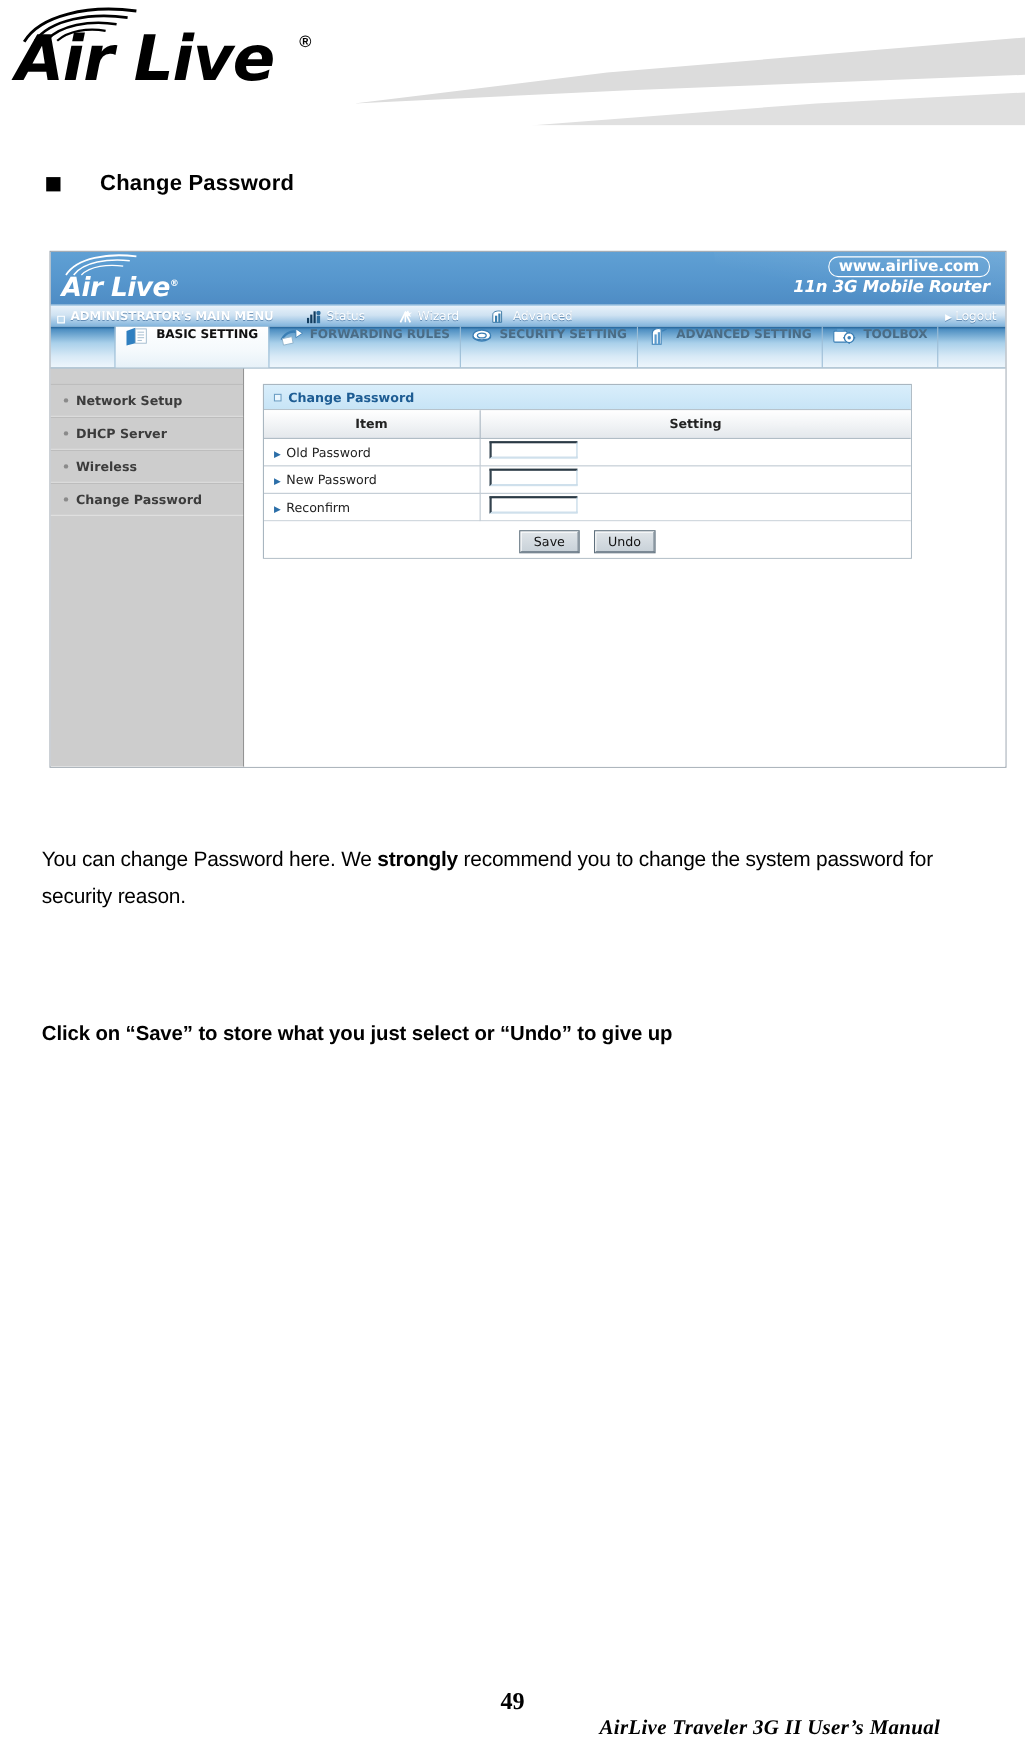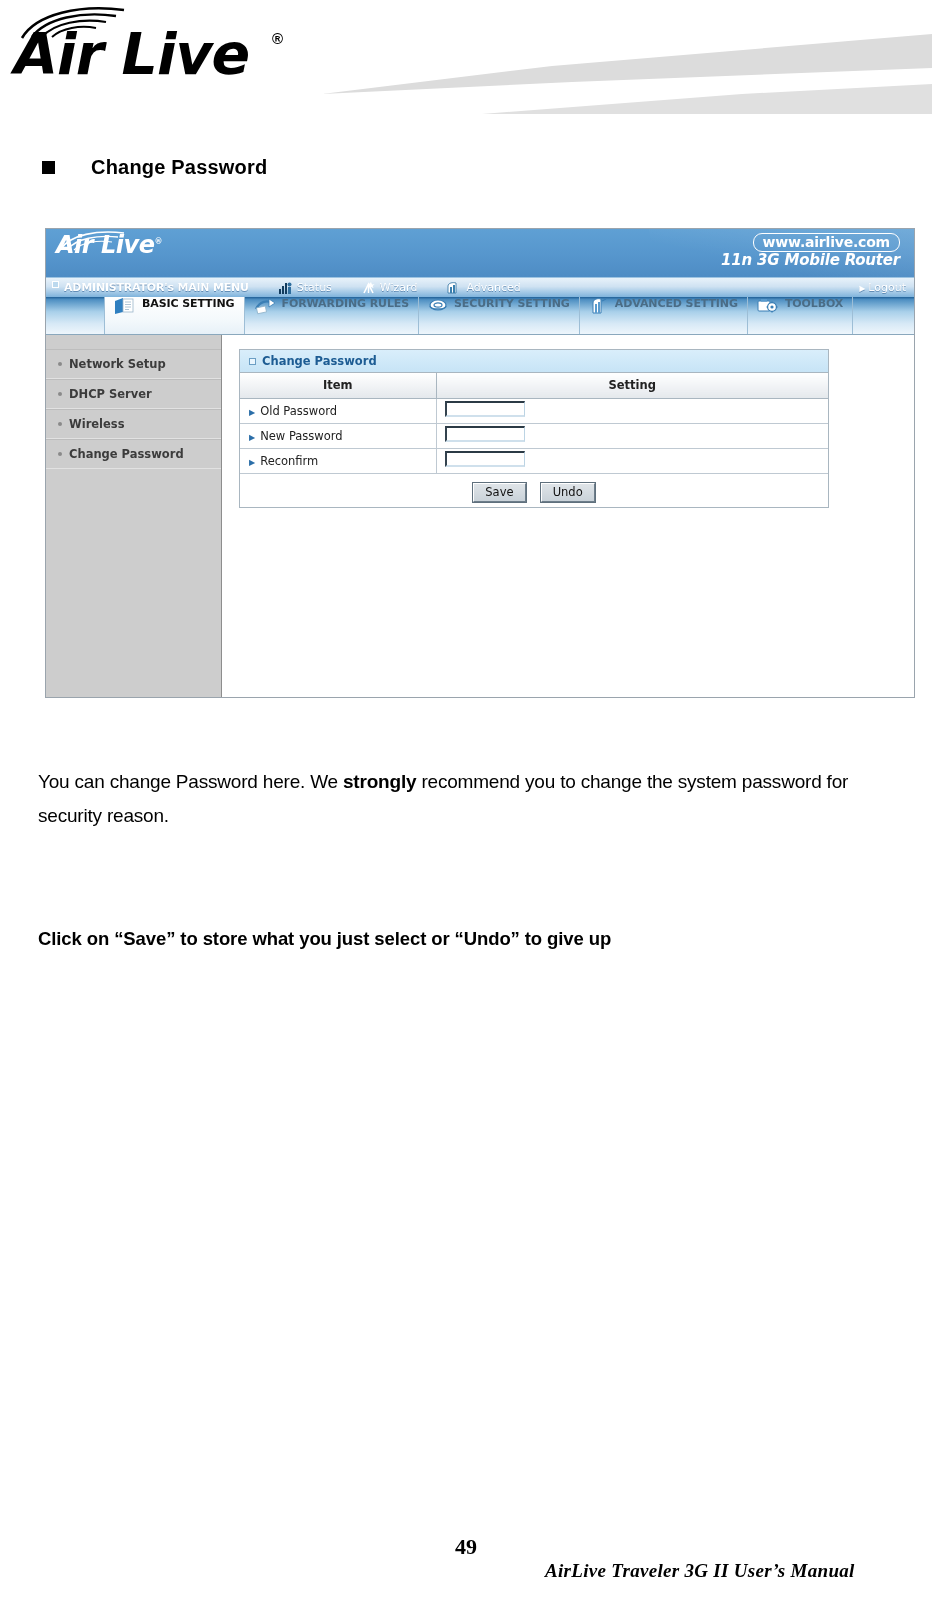--- a/index.html
+++ b/index.html
@@ -97,21 +97,21 @@
   }
   .router-top .diag {
     position: absolute;
     right: -40px; top: -30px;
     width: 300px; height: 110px;
     background: linear-gradient(200deg, rgba(255,255,255,.22), rgba(255,255,255,0) 60%);
     transform: rotate(-8deg);
   }
   .router-logo {
     position: absolute;
-    left: 10px; top: 2px;
+    left: 10px; top: 18px;
     color: #fff;
     font-size: 24px;
     font-weight: bold;
     font-style: italic;
     letter-spacing: -0.5px;
     white-space: nowrap;
   }
   .router-logo .reg { font-size: 8px; vertical-align: super; font-style: normal; }
   .router-wave { position: absolute; left: 12px; top: 1px; }
   .router-url {
@@ -138,21 +138,21 @@
   .router-menubar {
     position: relative;
     height: 20px;
     background: linear-gradient(180deg, #e8f2fa 0%, #cfe2f2 45%, #7fb3dc 100%);
     border-top: 1px solid #9dc4e2;
     display: flex;
     align-items: center;
     color: #ffffff;
   }
   .menu-left {
-    display: flex; align-items: flex-start;
+    display: flex; align-items: flex-end;
     margin-left: 6px;
     font-size: 11px; font-weight: bold;
     color: #ffffff;
     text-shadow: 0 1px 0 rgba(40,90,140,.55);
     letter-spacing: -0.2px;
   }
   .mini-sq {
     width: 7px; height: 7px;
     border: 1px solid #ffffff;
     background: #bcd9ee;

